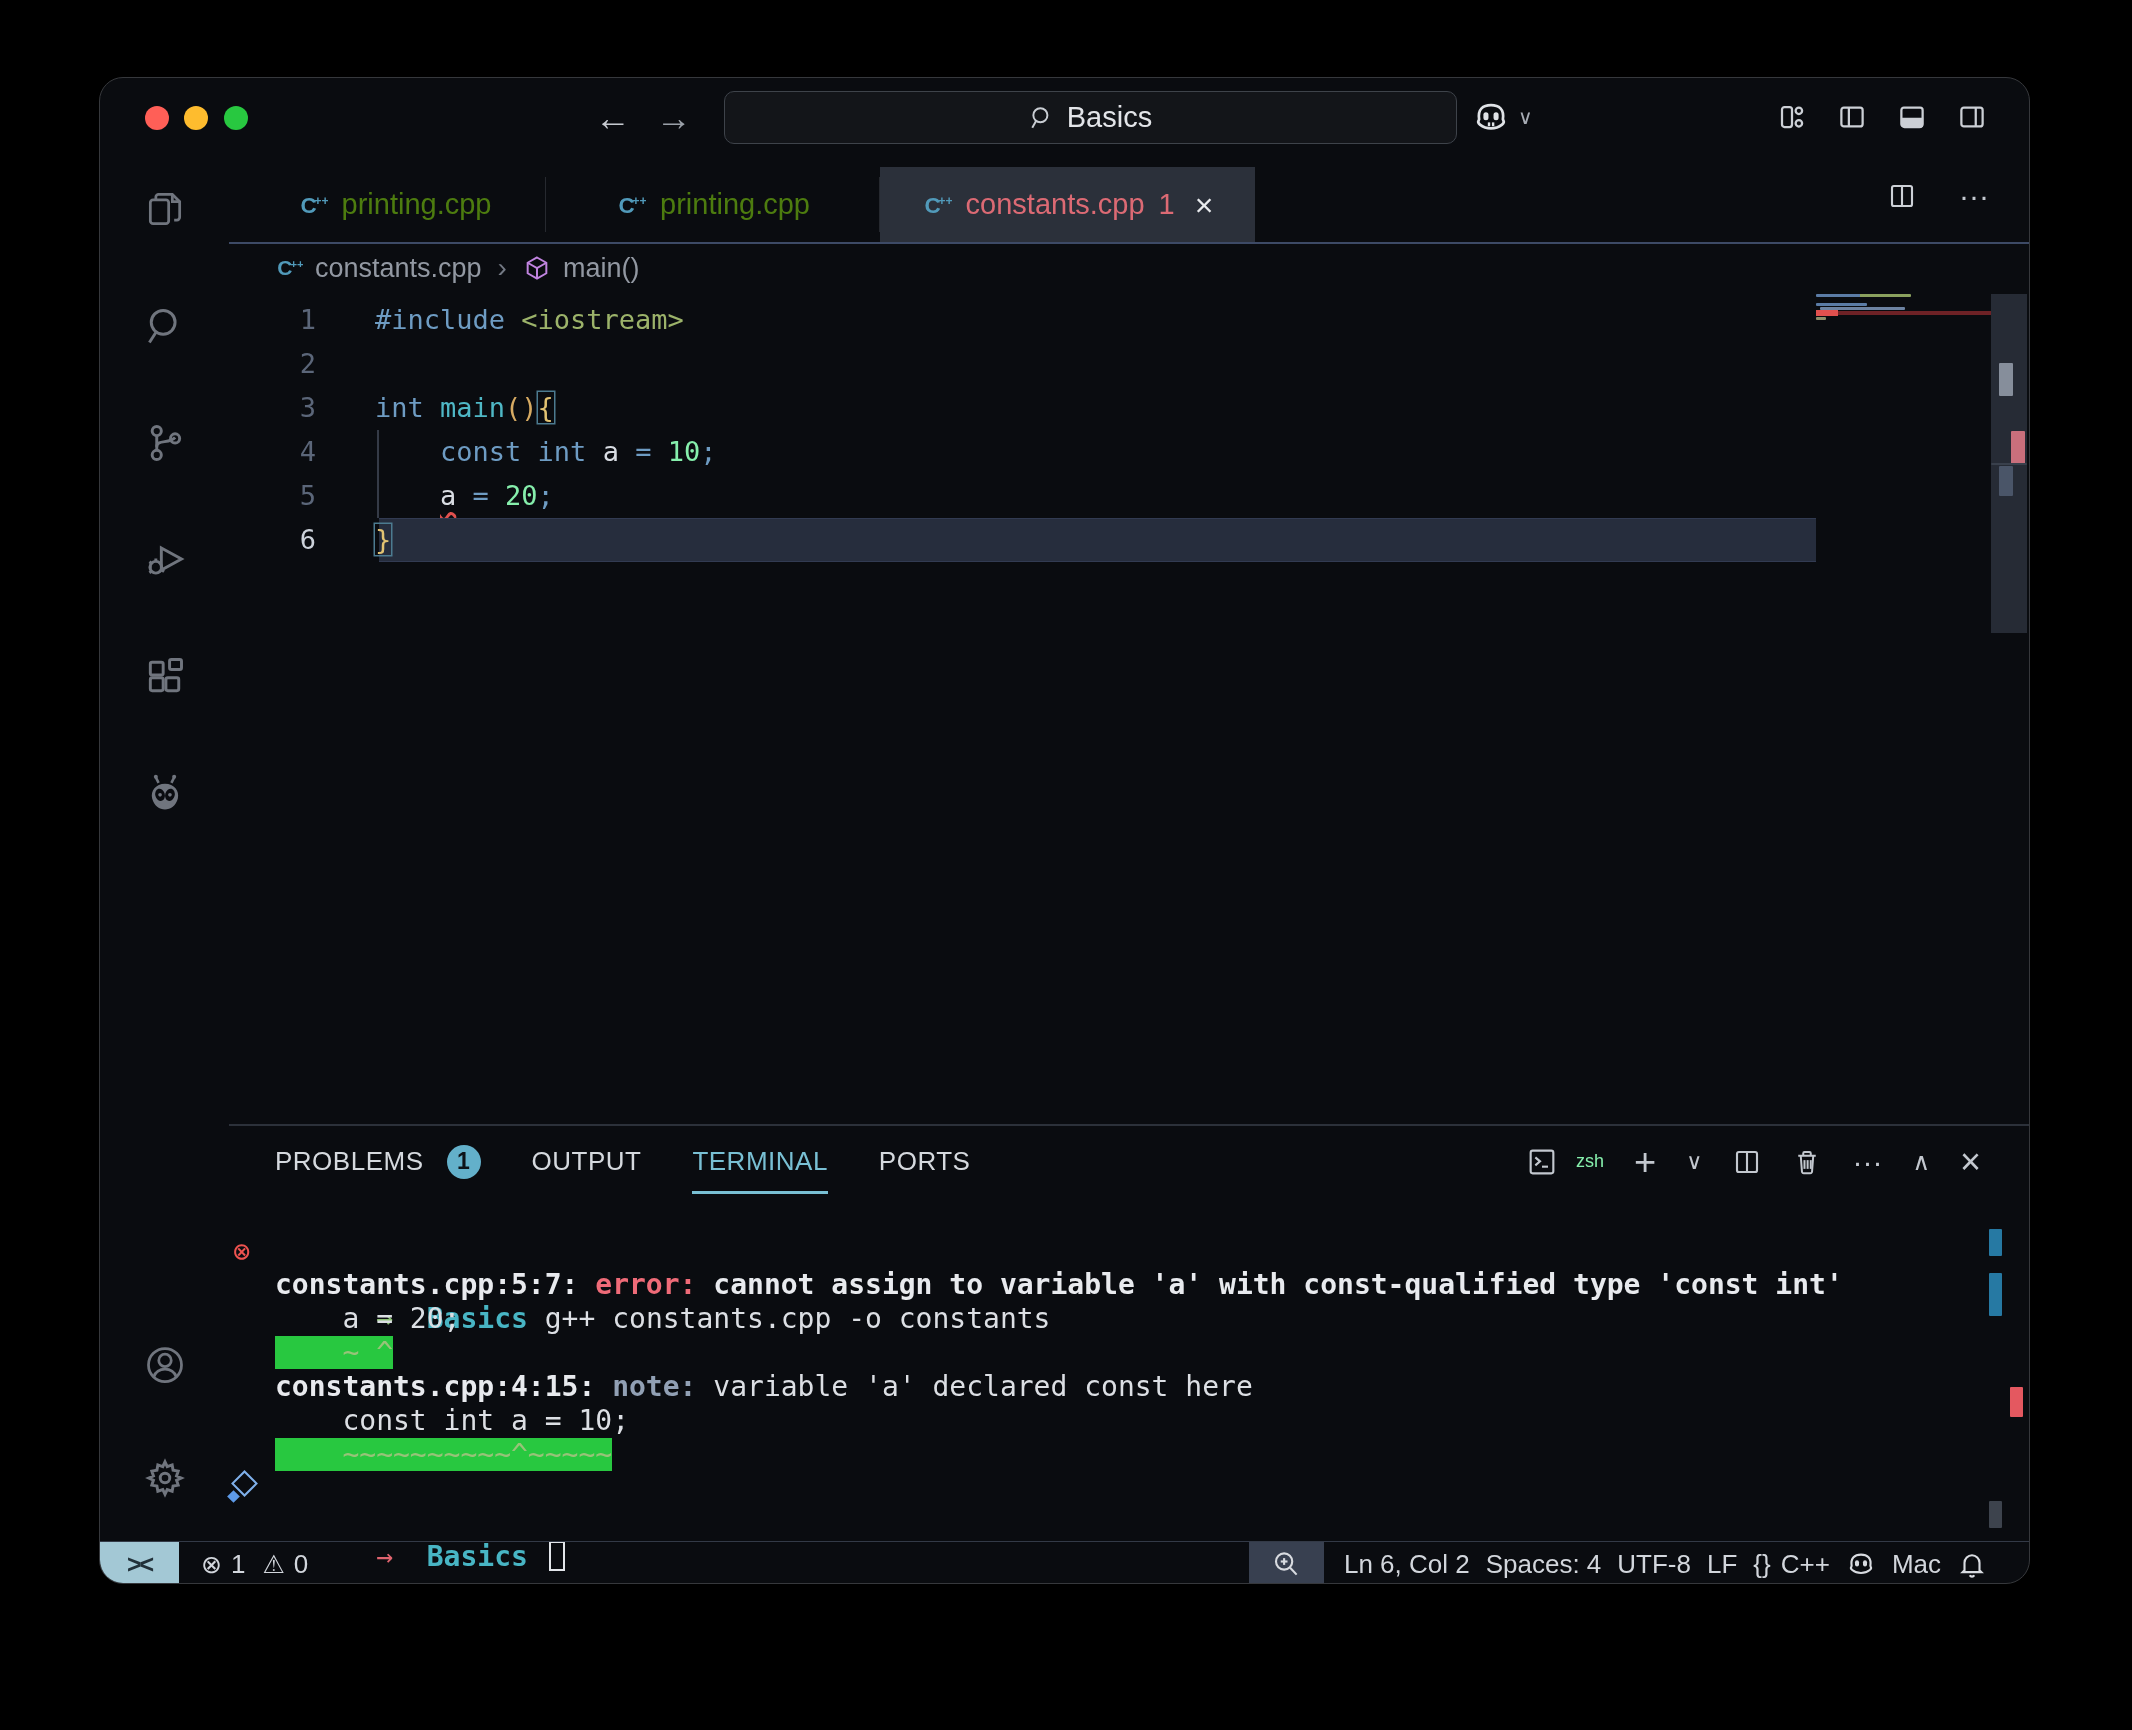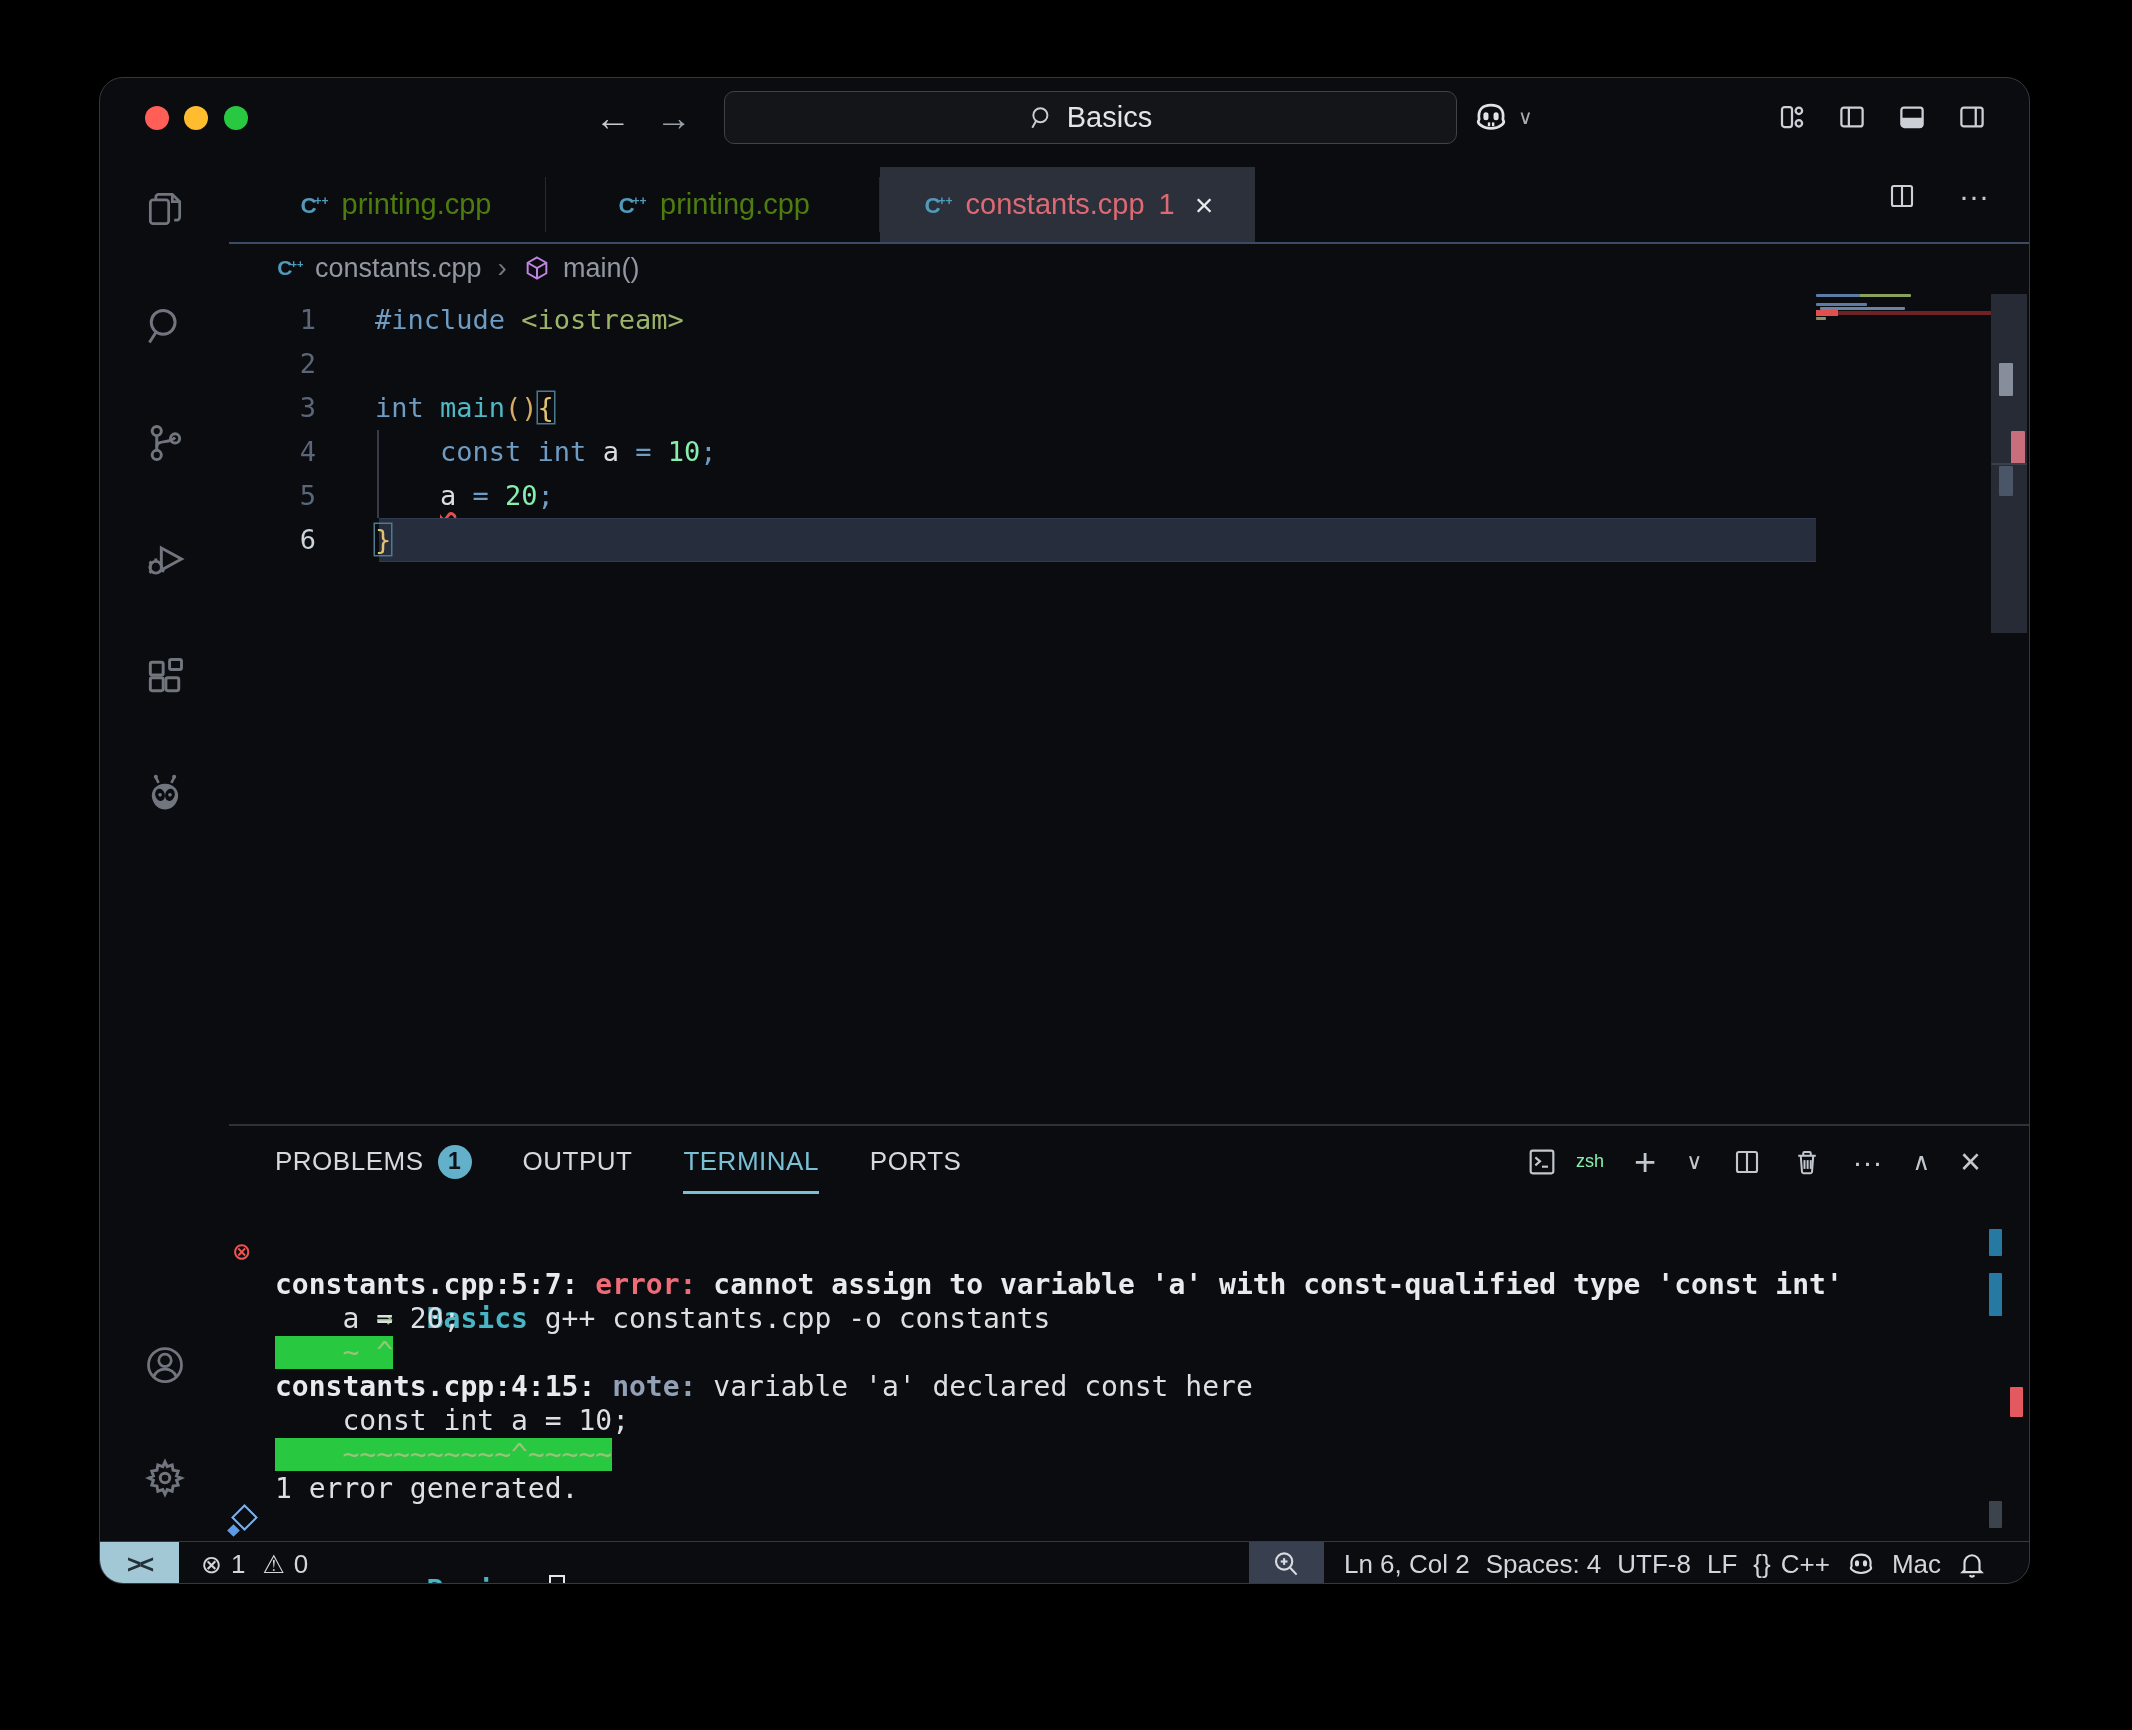--- a/index.html
+++ b/index.html
@@ -56,21 +56,21 @@
   
   .minimap{position:absolute;left:1716px;top:216px;width:175px;height:44px;}
   .mrow{position:absolute;height:3px;border-radius:1px;}
   .m-errline{position:absolute;left:0;top:17px;width:175px;height:4px;background:#6e2226;}
   .m-errbright{position:absolute;left:0;top:16px;width:22px;height:6px;background:#e0504e;}
   .ruler{position:absolute;left:1891px;top:216px;width:36px;height:339px;background:#262b35;}
   .rmark{position:absolute;border-radius:1px;}
   
   .panel-sep{position:absolute;left:129px;top:1046px;right:0;height:1.5px;background:#2c313a;}
   .panel-header{position:absolute;left:175px;top:1051px;height:65px;display:flex;align-items:center;gap:51px;}
-  .ptab{display:flex;align-items:center;gap:14px;height:65px;box-sizing:border-box;}
+  .ptab{display:flex;align-items:center;gap:23px;height:65px;box-sizing:border-box;}
   .ptab .plabel{font-size:26px;letter-spacing:0.5px;color:#d5d9de;font-weight:500;}
   .ptab.active .plabel{color:#79c0d4;}
   .ptab.active{border-bottom:3px solid #79c0d4;padding-top:3px;}
   .pbadge{width:34px;height:34px;border-radius:50%;background:#63b0ca;color:#0d1319;font-size:23px;font-weight:700;
     display:flex;align-items:center;justify-content:center;}
   .panel-toolbar{position:absolute;right:48px;top:1051px;height:65px;display:flex;align-items:center;gap:30px;color:#c3c8cf;}
   .pt-glyph{font-size:30px;color:#c3c8cf;line-height:30px;}
   .zsh-label{font-size:18px;color:#86efac;margin-left:-12px;}
   
   .terminal{position:absolute;left:175px;top:1156px;width:1643px;}
@@ -392,21 +392,20 @@
     <div class="tline">
       <span class="t-deco" style="color:#ef5350;">⊗</span>
       <span><span class="t-ok">→  </span><span class="t-dir">Basics</span><span class="t-plain"> g++ constants.cpp -o constants</span></span>
     </div>
     <div class="tline"><span><span class="t-bold">constants.cpp:5:7: </span><span class="t-error">error: </span><span class="t-bold">cannot assign to variable 'a' with const-qualified type 'const int'</span></span></div>
     <div class="tline"><span><span class="t-plain">    a = 20;</span></span></div>
     <div class="tline"><span><span class="t-green">    ~ ^</span></span></div>
     <div class="tline"><span><span class="t-bold">constants.cpp:4:15: </span><span class="t-note">note: </span><span class="t-plain">variable 'a' declared const here</span></span></div>
     <div class="tline"><span><span class="t-plain">    const int a = 10;</span></span></div>
     <div class="tline"><span><span class="t-green">    ~~~~~~~~~~^~~~~~</span></span></div>
-    <div class="tline"><span><span class="t-plain">1 error generated.</span></span></div>
     <div class="tline">
       <span class="sparkle">
         <span class="spark-big"></span><span class="spark-small"></span>
       </span>
       <span><span class="t-fail">→  </span><span class="t-dir">Basics</span><span> </span><span class="t-cursor"></span></span>
     </div>
   </div>
 
   <div class="term-marks">
     <div class="rmark abs" style="left:1889px;top:1151px;width:13px;height:27px;background:#2679a3;"></div>

